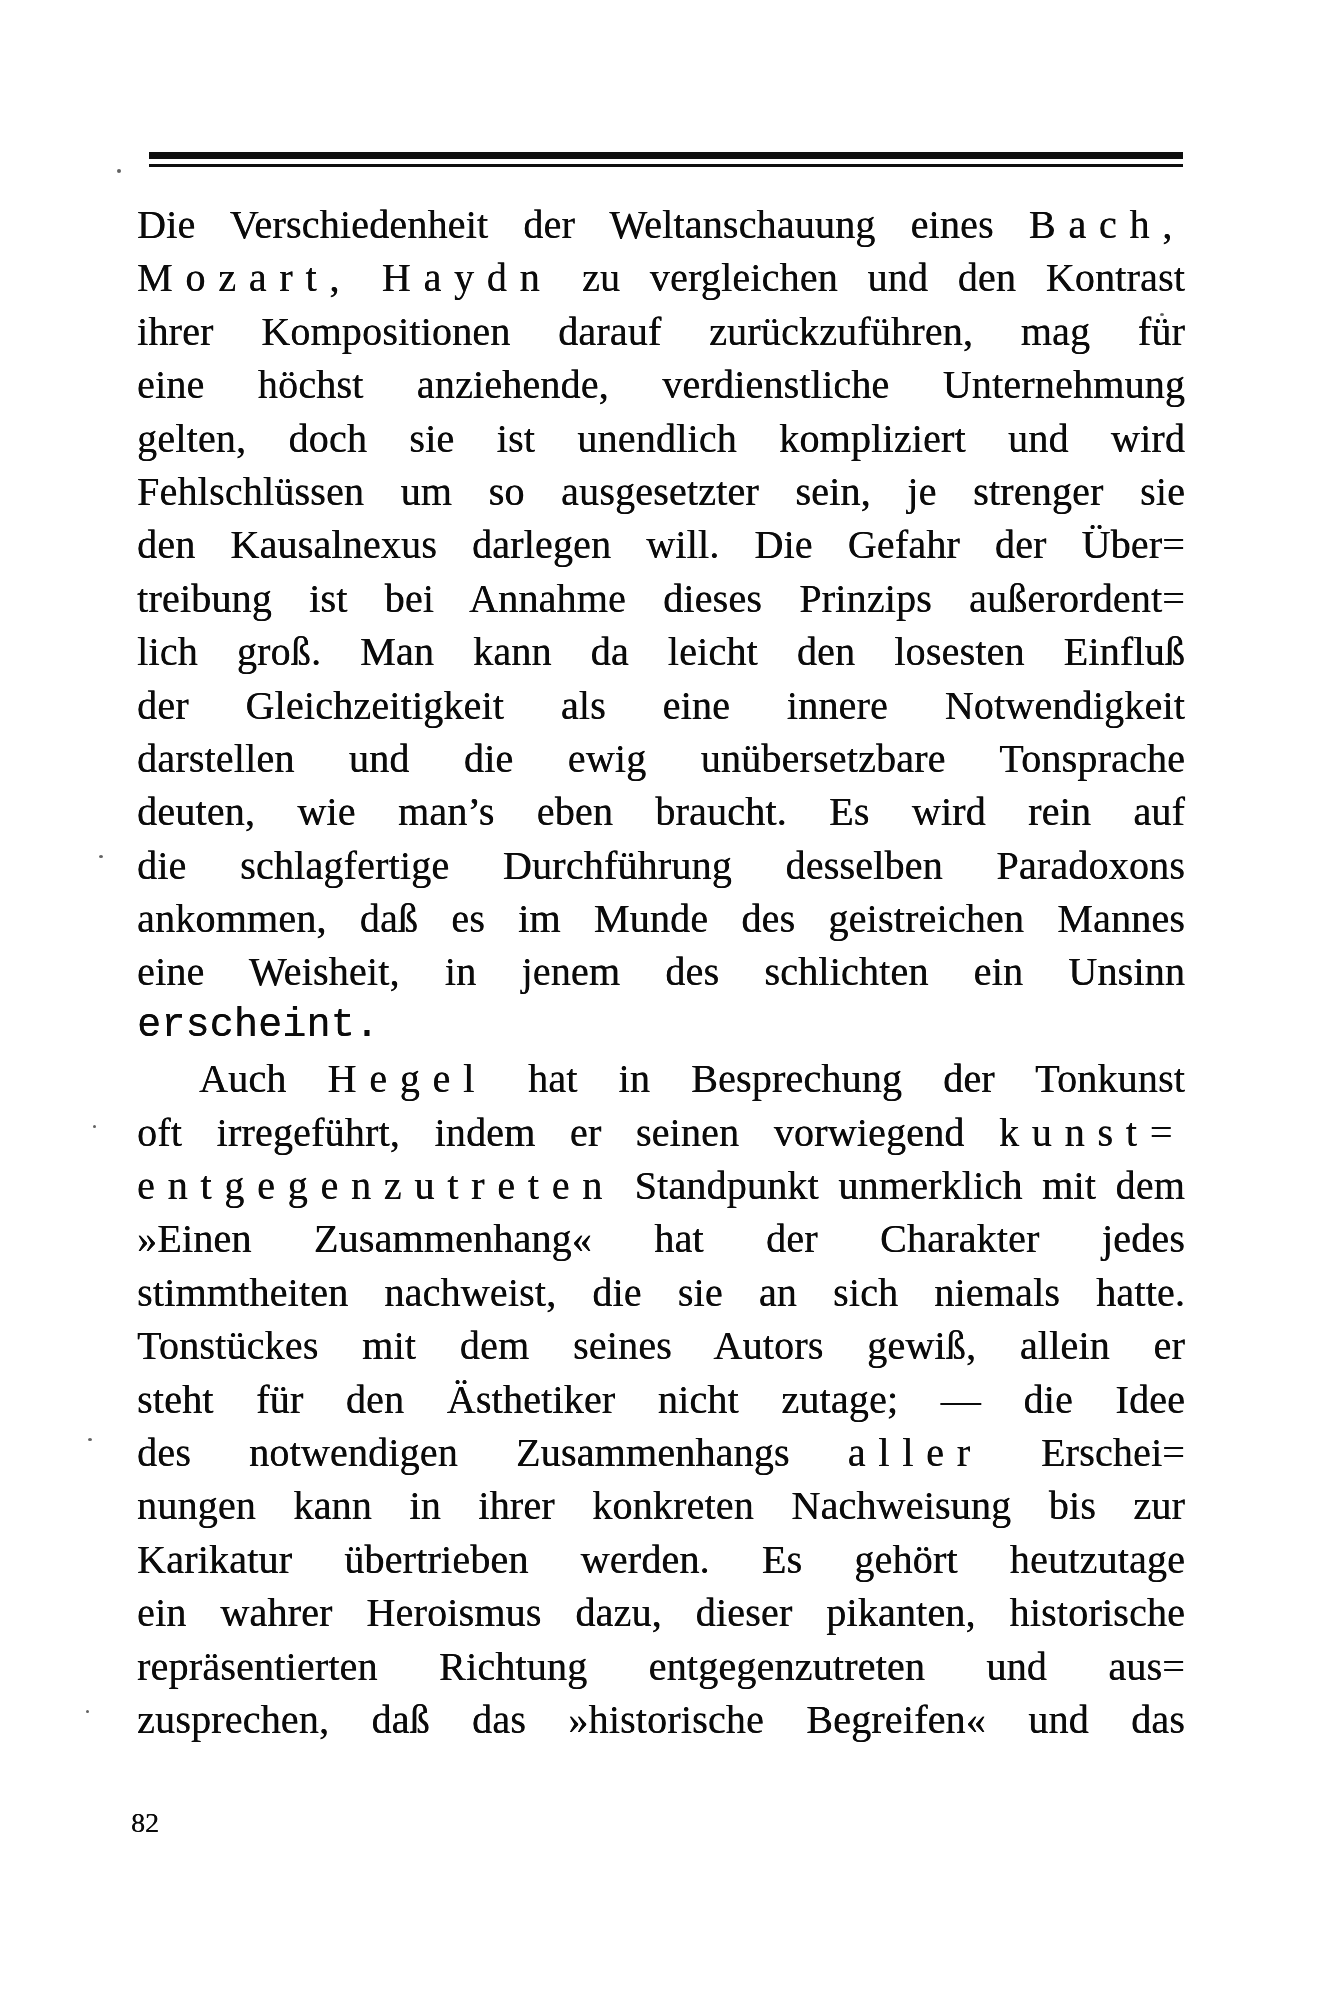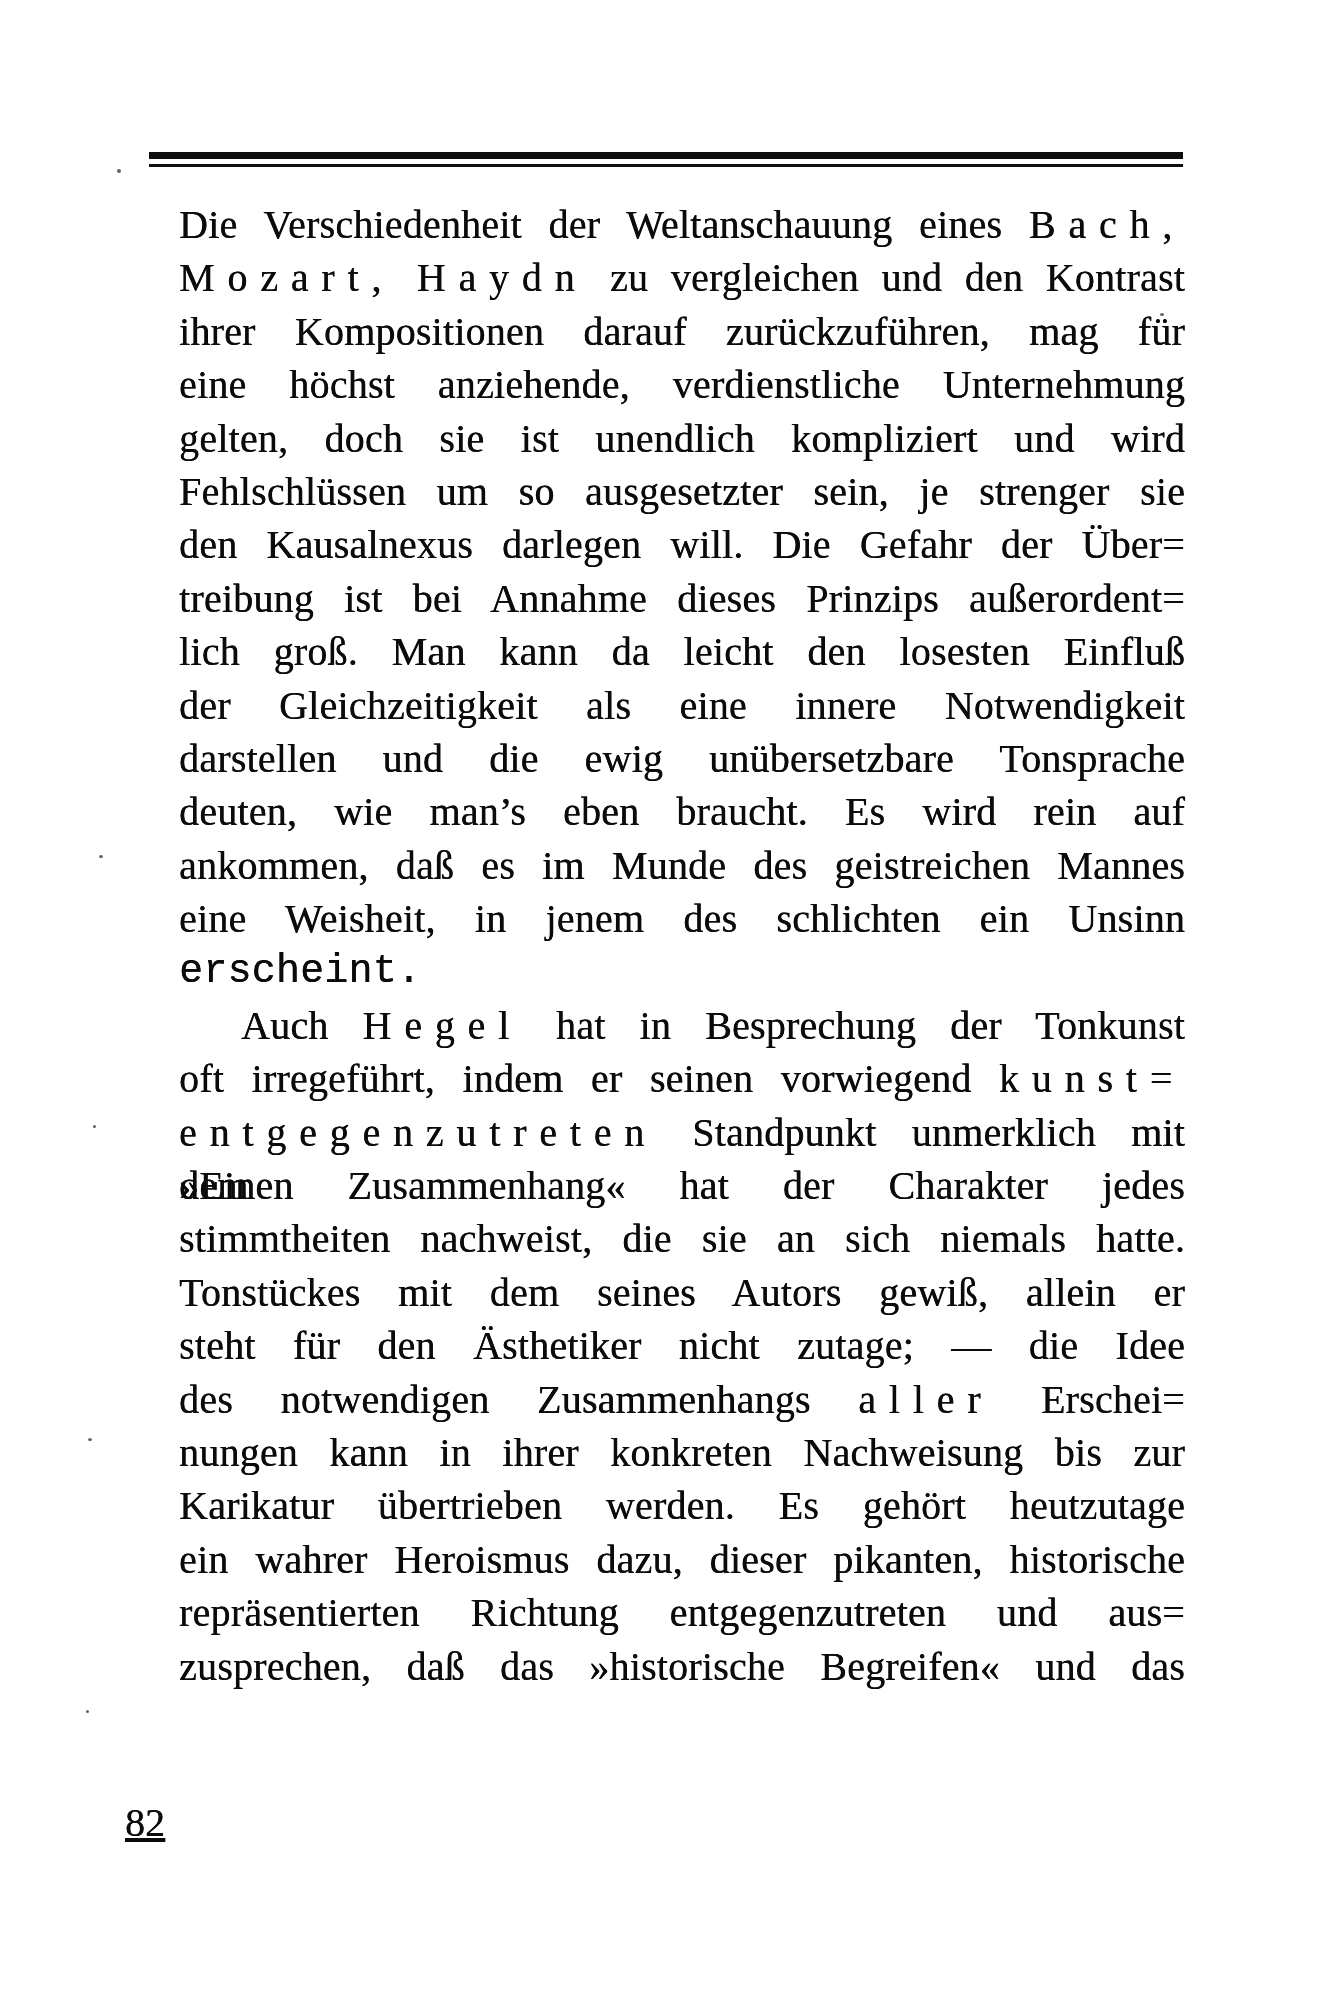--- a/index.html
+++ b/index.html
@@ -20,34 +20,32 @@
   .text-block { position: absolute; left: 137px; top: 198px; width: 1048px; }
   .line {
     height: 53.4px;
     line-height: 53.4px;
     font-size: 40px;
     text-align: justify;
     text-align-last: justify;
     letter-spacing: 0.2px;
     text-shadow: 0.35px 0 0 currentColor;
     overflow: visible;
-    margin-left: 42px;
   }
   .line.no-just { text-align-last: left; font-family: Liberation Mono, monospace; }
   .line.indent  { padding-left: 62px; }
   .seg.sp { letter-spacing: 0.32em; }
 
   .page-number {
     position: absolute;
-    left: 125px;
+    left: 131px;
     top: 1796px;
-    font-size: 40px;
+    font-size: 28px;
     line-height: 53px;
     text-shadow: 0.35px 0 0 currentColor;
-    text-decoration: underline;
   }
 
   .speck { position: absolute; background: #2e2e2e; border-radius: 50%; opacity: 0.75; }
 </style>
 </head>
 <body>
 
 <div class="page">
 
   <div class="rule">
@@ -61,20 +59,21 @@
       <div class="line"><span class="seg">ihrer Kompositionen darauf zurückzuführen, mag für</span></div>
       <div class="line"><span class="seg">eine höchst anziehende, verdienstliche Unternehmung</span></div>
       <div class="line"><span class="seg">gelten, doch sie ist unendlich kompliziert und wird</span></div>
       <div class="line"><span class="seg">Fehlschlüssen um so ausgesetzter sein, je strenger sie</span></div>
       <div class="line"><span class="seg">den Kausalnexus darlegen will. Die Gefahr der Über=</span></div>
       <div class="line"><span class="seg">treibung ist bei Annahme dieses Prinzips außerordent=</span></div>
       <div class="line"><span class="seg">lich groß. Man kann da leicht den losesten Einfluß</span></div>
       <div class="line"><span class="seg">der Gleichzeitigkeit als eine innere Notwendigkeit</span></div>
       <div class="line"><span class="seg">darstellen und die ewig unübersetzbare Tonsprache</span></div>
       <div class="line"><span class="seg">deuten, wie man’s eben braucht. Es wird rein auf</span></div>
+      <div class="line"><span class="seg">die schlagfertige Durchführung desselben Paradoxons</span></div>
       <div class="line"><span class="seg">ankommen, daß es im Munde des geistreichen Mannes</span></div>
       <div class="line"><span class="seg">eine Weisheit, in jenem des schlichten ein Unsinn</span></div>
       <div class="line no-just"><span class="seg">erscheint.</span></div>
       <div class="line indent"><span class="seg">Auch </span><span class="seg sp">Hegel</span><span class="seg"> hat in Besprechung der Tonkunst</span></div>
       <div class="line"><span class="seg">oft irregeführt, indem er seinen vorwiegend </span><span class="seg sp">kunst=</span></div>
       <div class="line"><span class="seg sp">entgegenzutreten</span><span class="seg"> Standpunkt unmerklich mit dem</span></div>
       <div class="line"><span class="seg">»Einen Zusammenhang« hat der Charakter jedes</span></div>
       <div class="line"><span class="seg">stimmtheiten nachweist, die sie an sich niemals hatte.</span></div>
       <div class="line"><span class="seg">Tonstückes mit dem seines Autors gewiß, allein er</span></div>
       <div class="line"><span class="seg">steht für den Ästhetiker nicht zutage; — die Idee</span></div>

